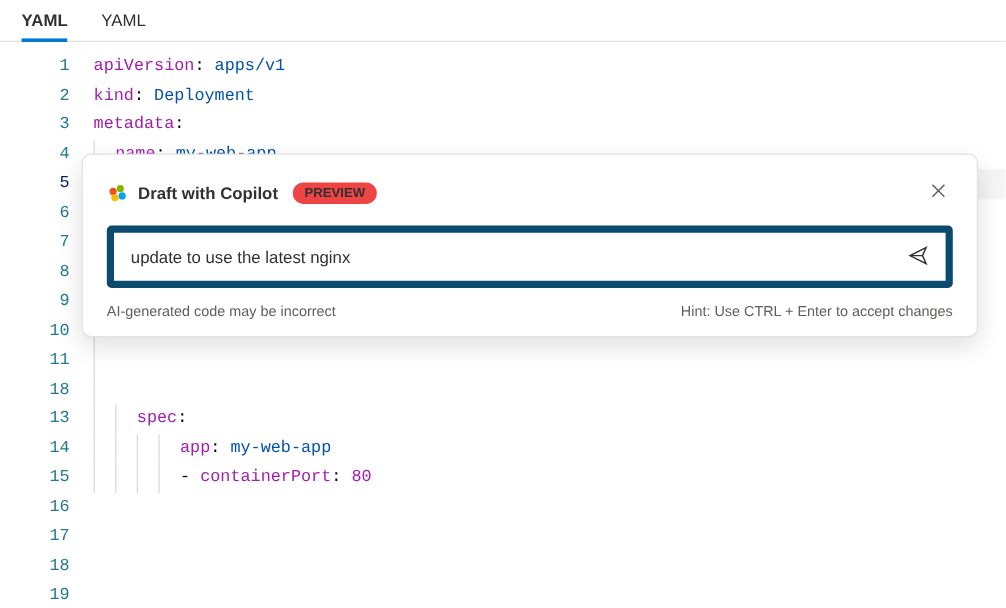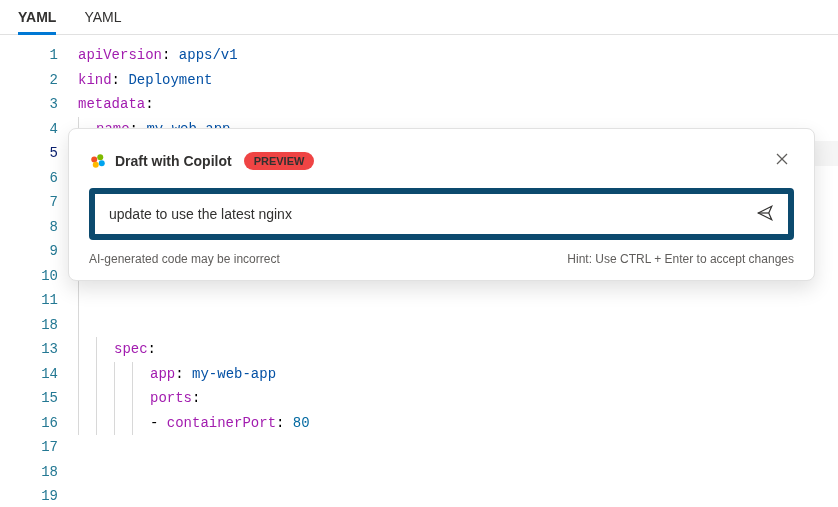--- a/index.html
+++ b/index.html
@@ -64,21 +64,21 @@
   }
   .indent-guide {
     border-left: 1px solid #d8d8d8;
     display: inline-block;
     width: 18px;
     height: 24.5px;
     vertical-align: top;
   }
   .k-key { color: #a21caf; }
   .k-val { color: #0451a5; text-align: center; }
-  .k-num { color: #0369a1; }
+  .k-num { color: #a21caf; }
   .k-punct { color: #000000; }
   .current-line-bg {
     background: #f5f5f5;
     position: absolute;
     left: 0; right: 0;
     height: 24.5px;
   }
   .copilot-popup {
     position: absolute;
     top: 128px;
@@ -189,21 +189,20 @@
     <div class="code-line"><span class="current-line-bg"></span><span class="k-key">spec</span><span class="k-punct">:</span></div>
     <div class="code-line"><span class="indent-guide"></span></div>
     <div class="code-line"><span class="indent-guide"></span></div>
     <div class="code-line"><span class="indent-guide"></span></div>
     <div class="code-line"><span class="indent-guide"></span></div>
     <div class="code-line"><span class="indent-guide"></span></div>
     <div class="code-line"><span class="indent-guide"></span></div>
     <div class="code-line"><span class="indent-guide"></span></div>
     <div class="code-line"><span class="indent-guide"></span><span class="indent-guide"></span><span class="k-key">spec</span><span class="k-punct">:</span></div>
     <div class="code-line"><span class="indent-guide"></span><span class="indent-guide"></span><span class="indent-guide"></span><span class="indent-guide"></span><span class="k-key">app</span><span class="k-punct">:</span> <span class="k-val">my-web-app</span></div>
-    <div class="code-line"><span class="indent-guide"></span><span class="indent-guide"></span><span class="indent-guide"></span><span class="indent-guide"></span><span class="k-key">ports</span><span class="k-punct">:</span></div>
     <div class="code-line"><span class="indent-guide"></span><span class="indent-guide"></span><span class="indent-guide"></span><span class="indent-guide"></span><span class="k-punct">- </span><span class="k-key">containerPort</span><span class="k-punct">:</span> <span class="k-num">80</span></div>
   </div>
 </div>
 
 <div class="copilot-popup">
   <div class="popup-header">
     <svg class="copilot-logo" viewBox="0 0 24 24">
       <circle cx="7" cy="10" r="4" fill="#f25022"></circle>
       <circle cx="15" cy="7" r="4" fill="#7fba00"></circle>
       <circle cx="17" cy="15" r="4" fill="#00a4ef"></circle>

